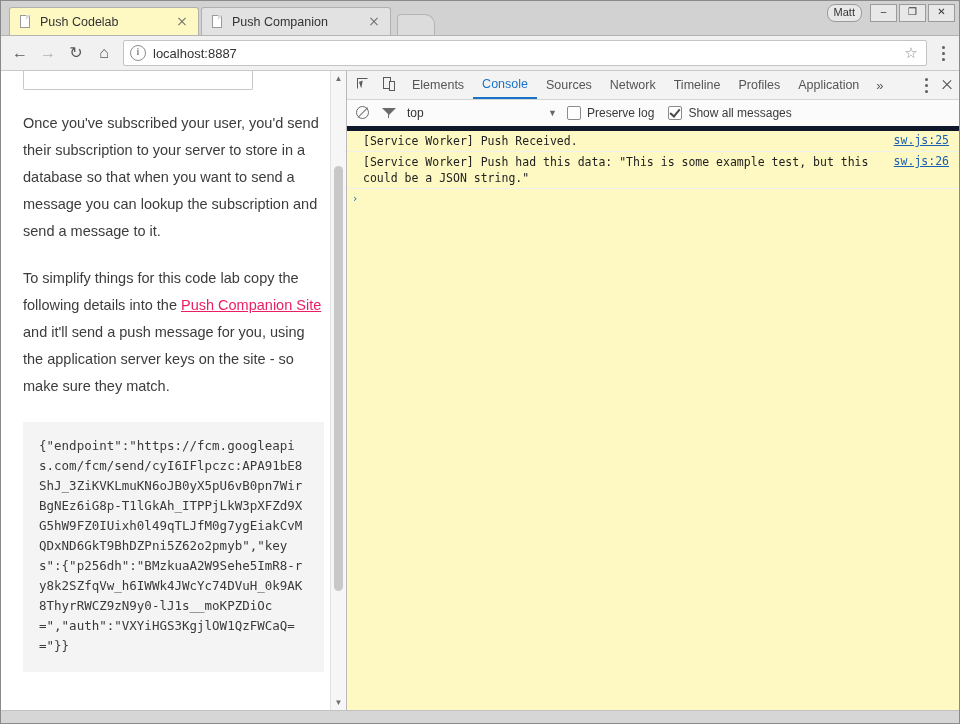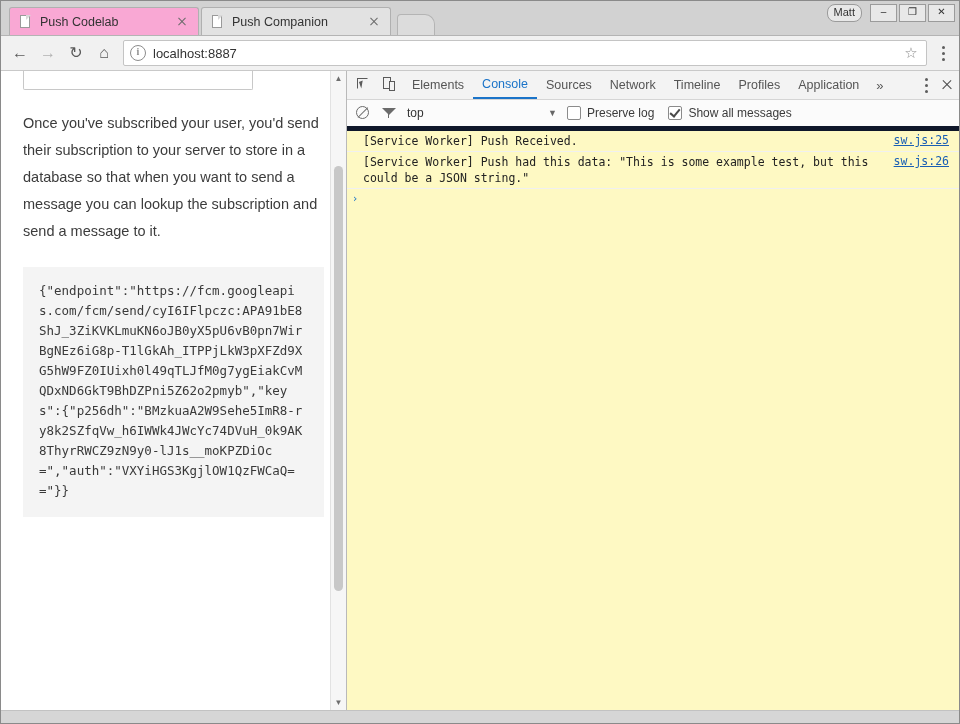--- a/index.html
+++ b/index.html
@@ -37,21 +37,21 @@
     position: relative;
     border-bottom: 1px solid #b4b4b4;
   }
   .tab {
     position: relative;
     height: 28px;
     display: flex;
     align-items: center;
     box-sizing: border-box;
     padding: 0 8px 0 10px;
-    background: #f9a8d4;
+    background: #fef9c3;
     border: 1px solid #b0b0b0;
     border-bottom: none;
     border-top-left-radius: 3px;
     border-top-right-radius: 3px;
     margin-right: 2px;
     max-width: 210px;
     min-width: 190px;
   }
   .tab.inactive {
     background: #e2e2e2;
@@ -628,20 +628,21 @@
 
     <div class="page">
       <div class="page-inner">
 
         <div class="cut-button">
           
         </div>
 
         <p>Once you've subscribed your user, you'd send their subscription to your server to store in a database so that when you want to send a message you can lookup the subscription and send a message to it.</p>
 
+        <p><span>To simplify things for this code lab copy the following details into the </span><a href="#">Push Companion Site</a><span> and it'll send a push message for you, using the application server keys on the site - so make sure they match.</span></p>
 
         <div class="codeblock">{"endpoint":"https://fcm.googleapis.com/fcm/send/cyI6IFlpczc:APA91bE8ShJ_3ZiKVKLmuKN6oJB0yX5pU6vB0pn7WirBgNEz6iG8p-T1lGkAh_ITPPjLkW3pXFZd9XG5hW9FZ0IUixh0l49qTLJfM0g7ygEiakCvMQDxND6GkT9BhDZPni5Z62o2pmyb","keys":{"p256dh":"BMzkuaA2W9Sehe5ImR8-ry8k2SZfqVw_h6IWWk4JWcYc74DVuH_0k9AK8ThyrRWCZ9zN9y0-lJ1s__moKPZDiOc=","auth":"VXYiHGS3KgjlOW1QzFWCaQ=="}}</div>
       </div>
 
       <div class="page-scrollbar">
         <div class="arrow-up">▲</div>
         <div class="thumb"></div>
         <div class="arrow-down">▼</div>
       </div>
     </div>

